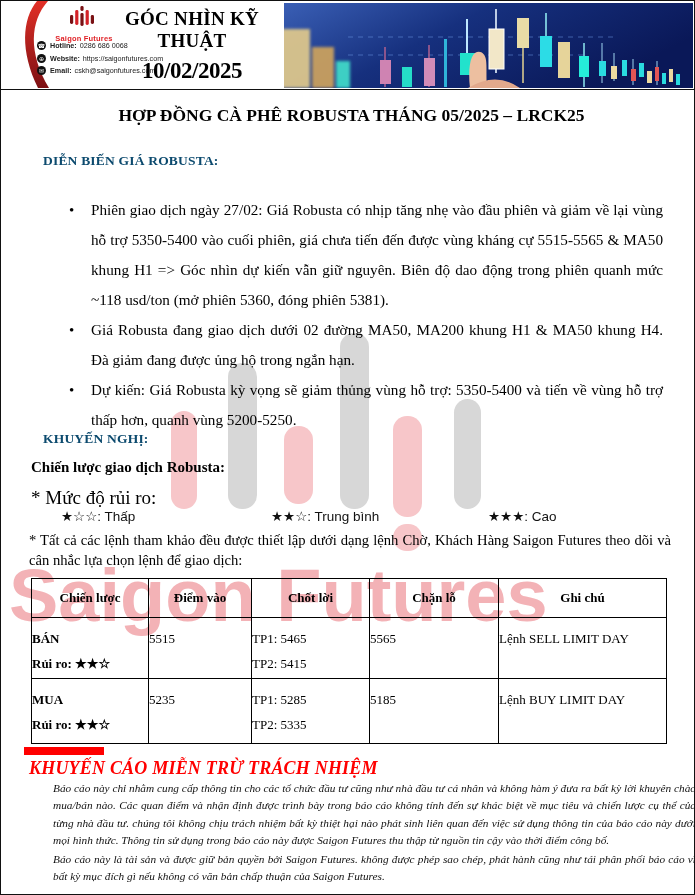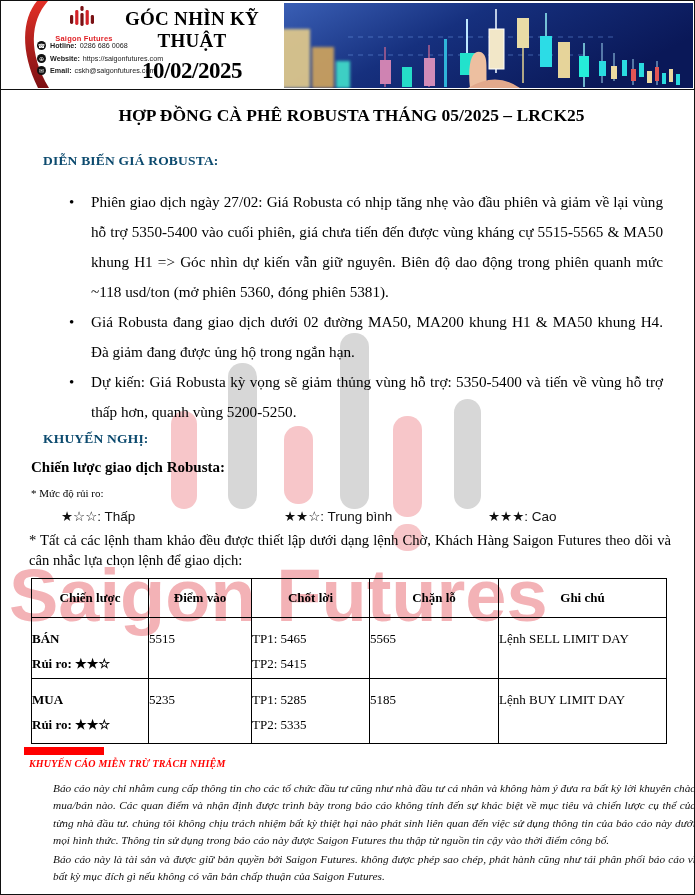--- a/index.html
+++ b/index.html
@@ -26,41 +26,41 @@
   .watermark{position:absolute;inset:0;z-index:0;}
   .wbar{position:absolute;border-radius:14px;}
   .wm-text{position:absolute;left:8px;top:552px;font-family:"Liberation Sans","DejaVu Sans",sans-serif;
            font-weight:bold;font-size:74px;letter-spacing:0px;color:rgba(231,101,109,.5);white-space:nowrap;}
   
   .content{position:absolute;inset:0;z-index:1;}
   .report-title{position:absolute;top:104px;left:4px;width:100%;text-align:center;font-size:17.5px;font-weight:bold;}
   .red-head{position:absolute;left:30px;color:#0c4a6e;font-weight:bold;font-size:13.5px;letter-spacing:.2px;margin-left:12px;}
   .h-dien-bien{top:152px;}
   .h-khuyen-nghi{top:430px;}
-  .bullets{position:absolute;top:186px;left:66px;width:596px;margin:0;padding:0;list-style:none;}
+  .bullets{position:absolute;top:194px;left:66px;width:596px;margin:0;padding:0;list-style:none;}
   .bullets li{position:relative;padding-left:24px;font-size:15.2px;line-height:30px;text-align:justify;}
   .bullets li::before{content:"•";position:absolute;left:2px;top:0;font-size:15px;}
   .strategy-title{position:absolute;top:458px;left:30px;font-weight:bold;font-size:15px;}
-  .risk-label{position:absolute;top:486px;left:30px;font-size:11px;}
+  .risk-label{position:absolute;top:486px;left:30px;font-size:19px;}
   .risk-row{position:absolute;top:507px;left:0;width:100%;font-family:"Liberation Sans","DejaVu Sans",sans-serif;font-size:13.5px;color:#111;}
   .risk-item{position:absolute;white-space:nowrap;}
-  .risk-0{left:60px;} .risk-1{left:283px;} .risk-2{left:487px;}
+  .risk-0{left:60px;} .risk-1{left:270px;} .risk-2{left:487px;}
   .order-note{position:absolute;top:530px;left:28px;width:642px;font-size:14.6px;line-height:19.5px;text-align:justify;}
   
   .strategy-table{position:absolute;top:577px;left:30px;width:635px;border-collapse:collapse;table-layout:fixed;background:transparent;}
   .strategy-table th,.strategy-table td{border:1.5px solid #000;padding:0;}
   .strategy-table th{height:38px;font-size:13px;font-weight:bold;text-align:center;}
   .strategy-table td{vertical-align:top;font-size:13px;text-align:left;padding-top:8px;}
   .cell-line{display:block;line-height:25px;}
   .bold{font-weight:bold;}
   .note-cell{text-align:left;padding-left:8px;margin-left:8px;}
   .row-1 td{height:52px;} .row-2 td{height:56px;}
   
   .red-divider{position:absolute;top:746px;left:23px;width:80px;height:8px;background:#ff0000;}
-  .disc-head{position:absolute;top:757px;left:28px;color:#ff0000;font-weight:bold;font-style:italic;font-size:10px;letter-spacing:.2px;}
+  .disc-head{position:absolute;top:757px;left:28px;color:#ff0000;font-weight:bold;font-style:italic;font-size:18px;letter-spacing:.2px;}
   .disc-para{position:absolute;left:28px;width:643px;font-size:11.3px;font-style:italic;line-height:17.3px;text-align:justify;color:#111;margin-left:24px;}
   .disc-1{top:779px;} .disc-2{top:850px;}
 </style>
 </head>
 <body>
 
 <div class="page">
 
   <div class="watermark">
     <div class="wbar" style="left:170px;top:410px;width:26px;height:98px;background:#f7c6c9;"></div>

